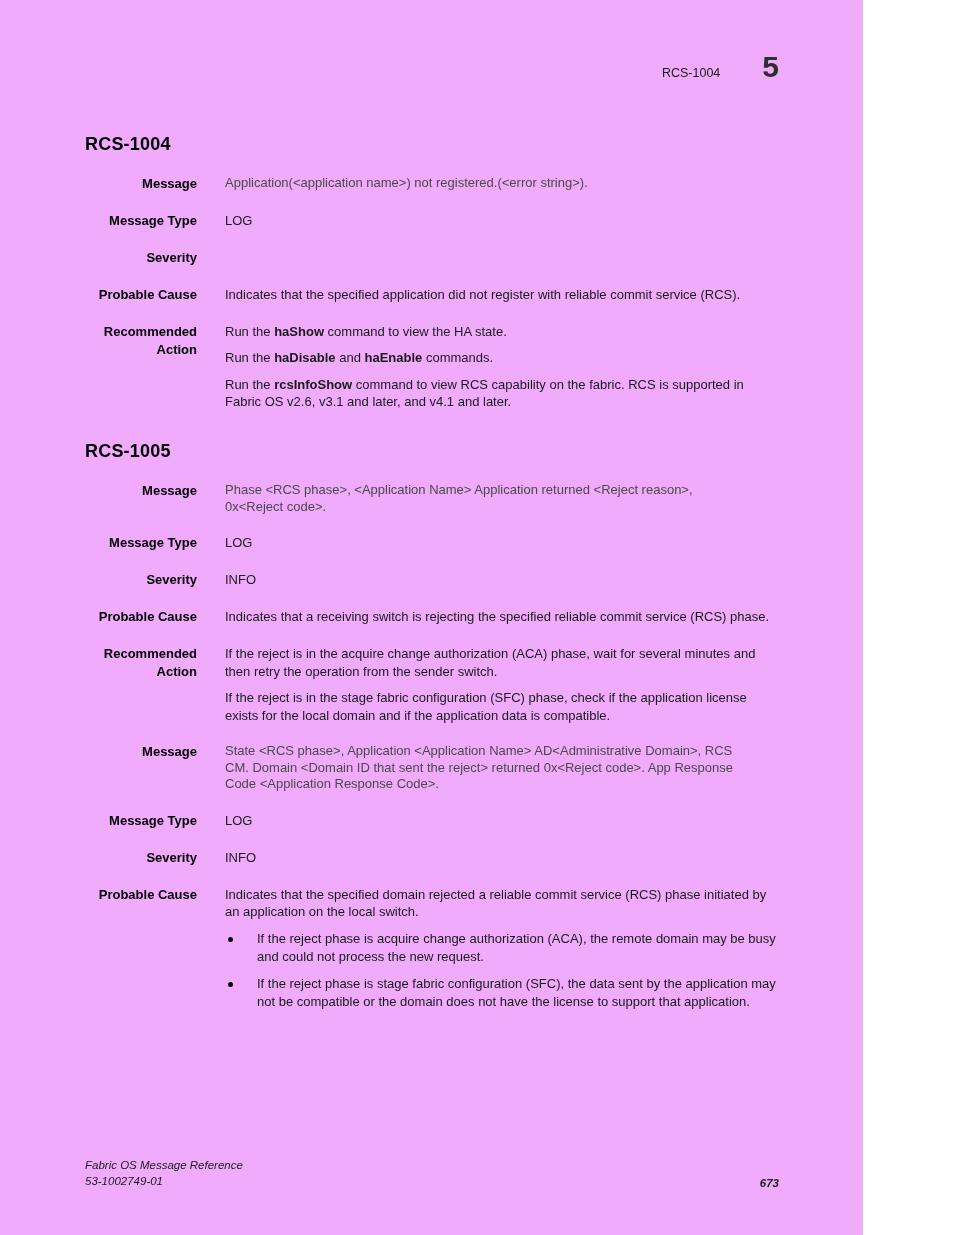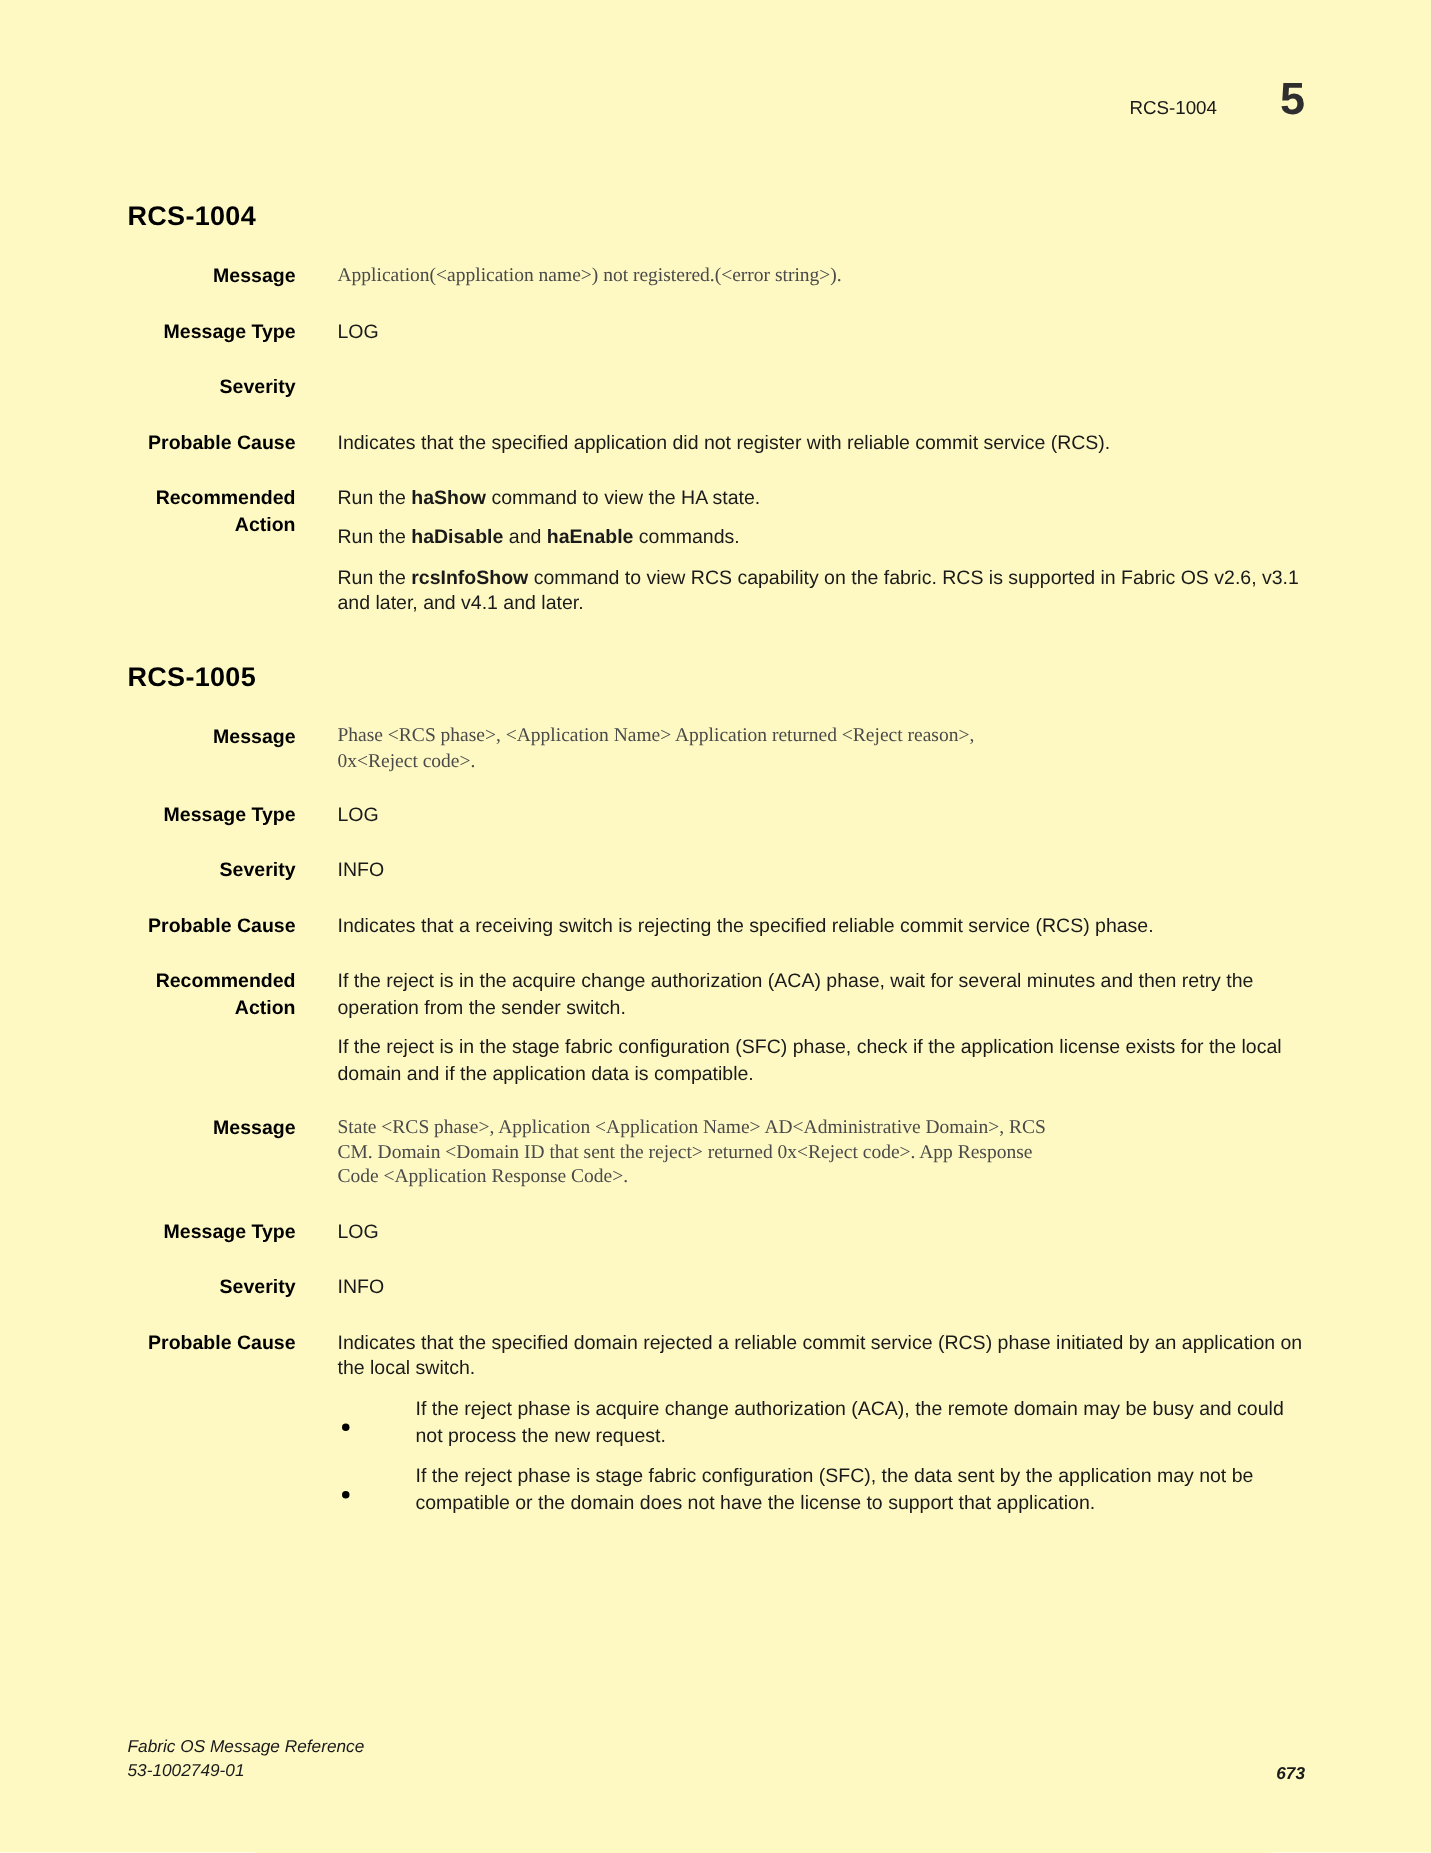--- a/index.html
+++ b/index.html
@@ -1,22 +1,22 @@
 <!DOCTYPE html>
 <html><head>
 <meta charset="utf-8">
 <style>
   * { box-sizing: border-box; }
   html, body { margin: 0; padding: 0; background: #ffffff; }
   body { font-family: "Liberation Sans", sans-serif; color: #121212; }
   .page {
     position: relative;
-    width: 954px;
+    width: 863px;
     height: 1235px;
-    background: #fef9c3;
+    background: #f0abfc;
     overflow: hidden;
   }
   .page-header {
     position: absolute;
     top: 52px;
     right: 84px;
     display: flex;
     align-items: baseline;
     gap: 42px;
   }
@@ -57,32 +57,31 @@
   .row-content {
     font-size: 13px;
     line-height: 1.35;
     color: #1a1a1a;
   }
   .row-content .para { margin: 0 0 9px 0; }
   .row-content .para:last-child { margin-bottom: 0; }
   .row-content b { font-weight: bold; }
 
   .mono-text {
-    font-family: Liberation Serif, serif;
+    font-family: Liberation Sans, sans-serif;
     font-size: 13px;
     line-height: 1.28;
     color: #4a4a4a;
     white-space: pre-wrap;
   }
 
   .bullet {
     display: flex;
-    align-items: center;
+    align-items: flex-start;
     margin: 0 0 10px 0;
-    gap: 20px;
   }
   .bullet:last-child { margin-bottom: 0; }
   .bullet .dot {
     flex: 0 0 auto;
     width: 5px;
     height: 5px;
     border-radius: 50%;
     background: #000000;
     margin: 7px 24px 0 3px;
   }

